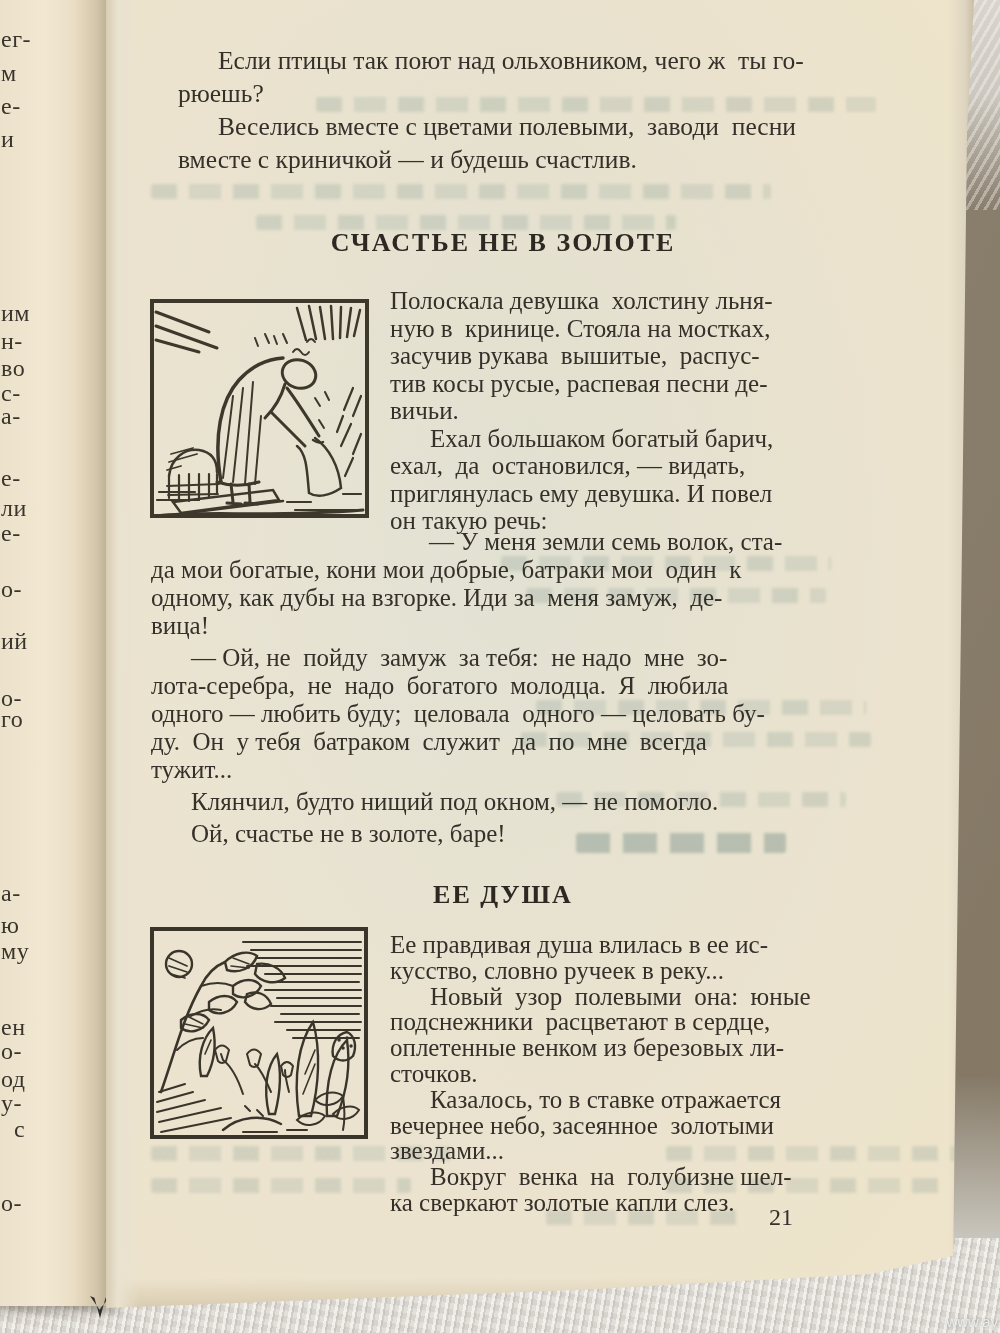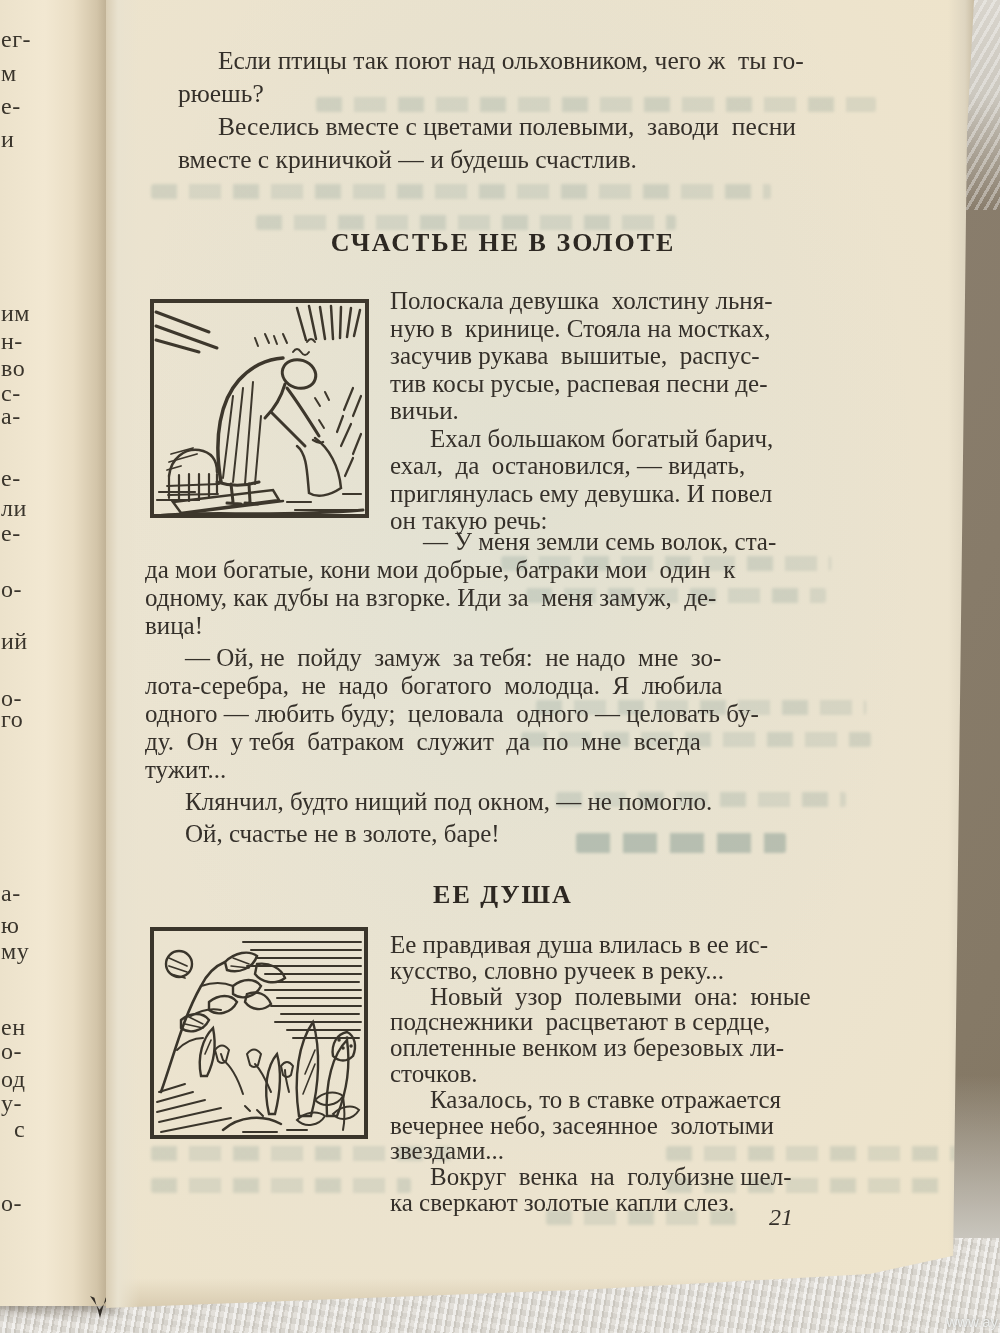--- a/index.html
+++ b/index.html
@@ -36,25 +36,25 @@
   .intro{position:absolute;left:39px;top:44px;width:716px;margin-left:33px;}
   .intro .para{font-size:25.5px;line-height:33px;}
   .h1{position:absolute;left:39px;width:716px;margin:0;text-align:center;
     font-size:26px;font-weight:bold;color:#2d2822;letter-spacing:2px;z-index:4;}
   .illus{position:absolute;z-index:4;}
   .col{position:absolute;width:468px;z-index:4;}
   .col1{left:284px;top:287px;}
   .col1 .para{line-height:27.5px;}
   .col2{left:284px;top:932px;}
   .col2 .para{line-height:25.8px;}
-  .main1{position:absolute;left:39px;top:528px;width:716px;z-index:4;}
+  .main1{position:absolute;left:45px;top:528px;width:716px;z-index:4;}
   .main1 .para{line-height:28px;}
   .main1 .para + .para{margin-top:4px;}
   .pagenum{position:absolute;left:640px;top:1204px;width:70px;text-align:center;
-    font-size:24px;color:#35302a;z-index:4;font-style:italic;}
+    font-size:24px;color:#35302a;z-index:4;}
   .ghost{position:absolute;height:15px;border-radius:3px;filter:blur(1.6px);opacity:.5;z-index:1;
     background:repeating-linear-gradient(90deg,rgba(100,132,126,.38) 0 26px,rgba(100,132,126,0) 26px 38px,rgba(100,132,126,.30) 38px 70px,rgba(100,132,126,0) 70px 82px);}
   .ghost.bold{height:20px;opacity:.62;
     background:repeating-linear-gradient(90deg,rgba(88,122,116,.55) 0 34px,rgba(88,122,116,0) 34px 47px);}
   .watermark{position:absolute;right:3px;bottom:3px;z-index:6;
     font-family:"Liberation Sans","DejaVu Sans",sans-serif;font-size:15px;
     color:rgba(245,247,246,.85);text-shadow:0 0 2px rgba(120,120,115,.6);}
   svg{display:block;}
 </style>
 </head>

